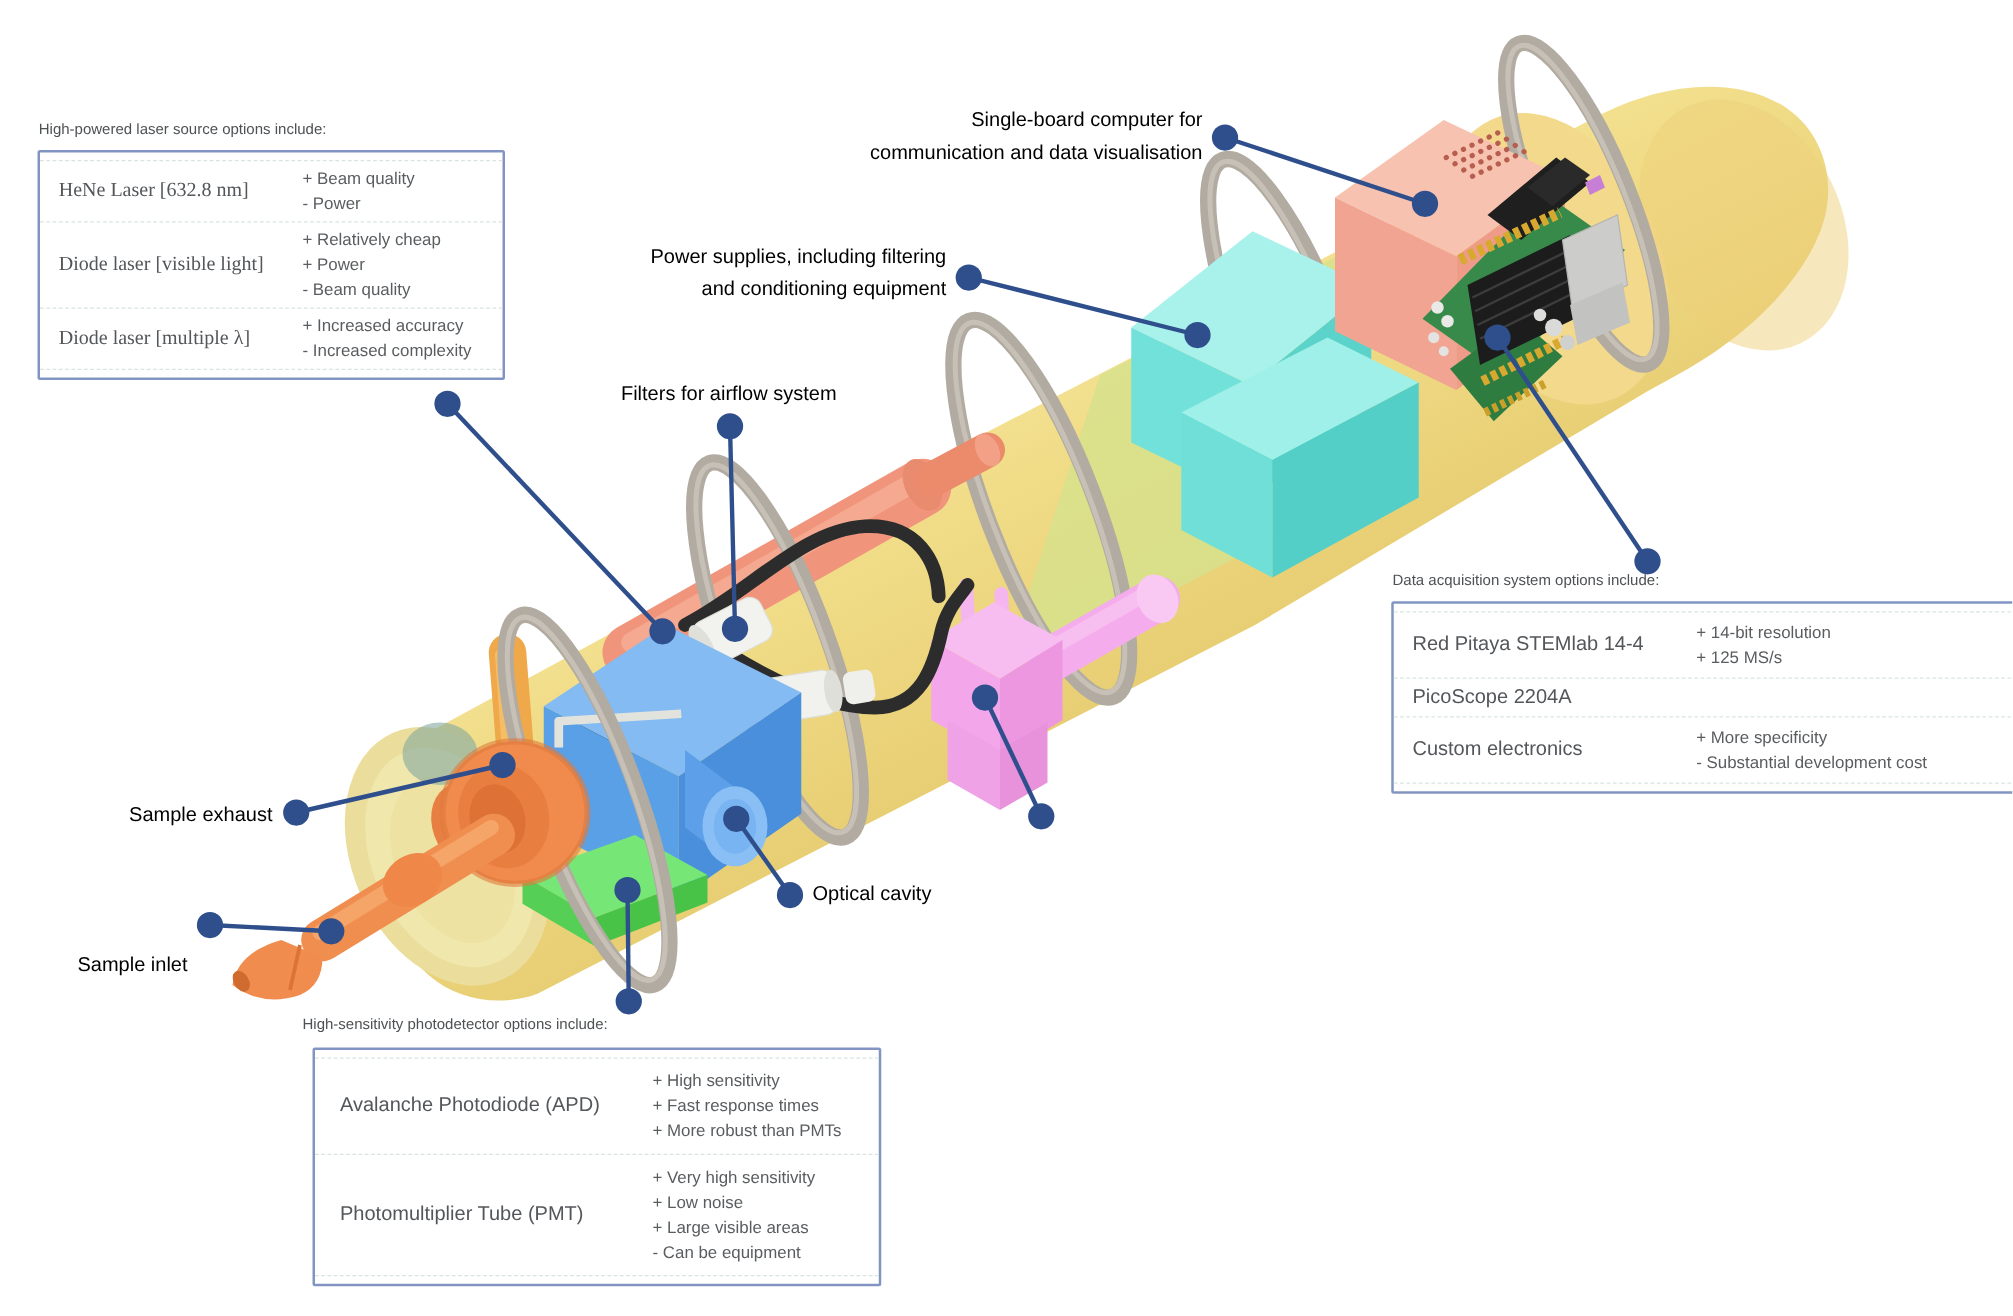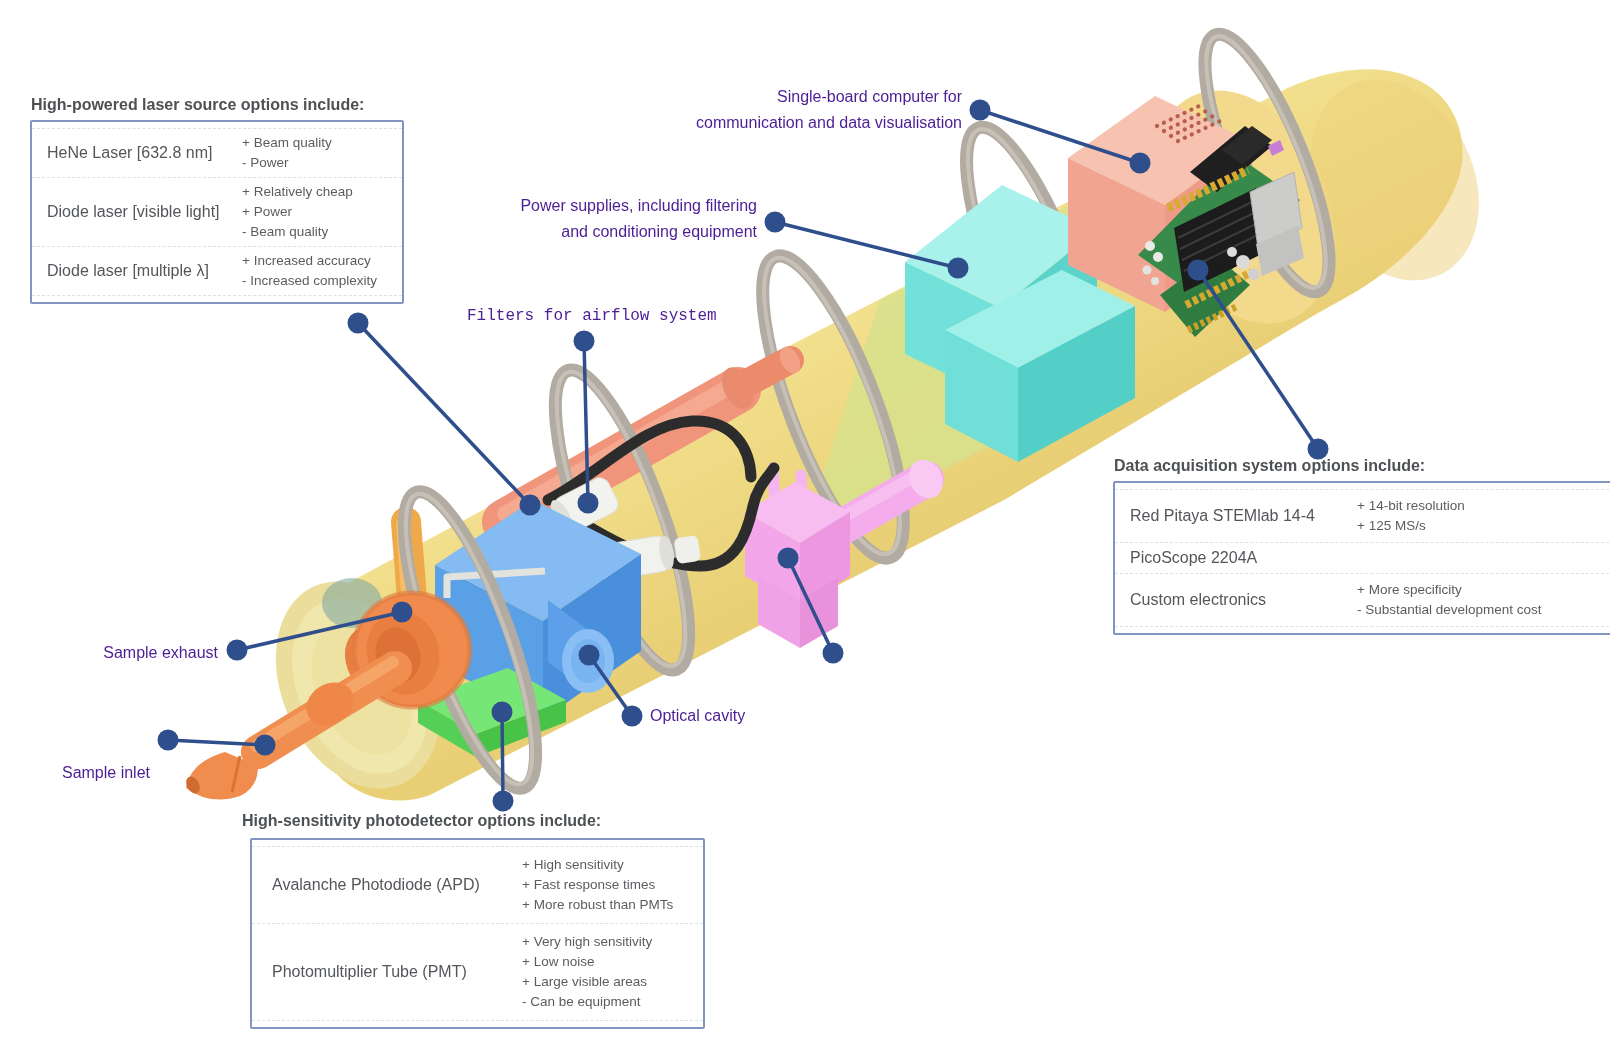--- a/index.html
+++ b/index.html
@@ -1,31 +1,31 @@
 <!DOCTYPE html>
 <html><head>
 <meta charset="utf-8">
 <style>
   html,body{margin:0;padding:0;background:#fff;font-family:"Liberation Sans",sans-serif;}
   .stage{position:relative;width:1610px;height:1053px;background:#fff;overflow:hidden;}
   .stage svg{position:absolute;left:0;top:0;}
-  .lbl{position:absolute;color:#4c1d95;font-size:16px;line-height:26px;white-space:nowrap;}
+  .lbl{position:absolute;color:#000000;font-size:16px;line-height:26px;white-space:nowrap;}
   .lbl.r{text-align:right;}
-  .lbl.c{text-align:left;font-family:Liberation Mono, monospace;}
-  .tbl-title{position:absolute;color:#4e5154;font-size:16px;white-space:nowrap;font-weight:bold;}
+  .lbl.c{text-align:center;}
+  .tbl-title{position:absolute;color:#4e5154;font-size:12px;white-space:nowrap;}
   .tbl{position:absolute;background:#fff;border:2px solid #8295C2;border-radius:2px;
        box-sizing:border-box;padding:6px 0;}
   .row{display:flex;align-items:center;border-top:1px dashed #d9e5dc;}
   .row:last-child{border-bottom:1px dashed #d9e5dc;}
   .row .name{font-size:16px;color:#53565a;padding-left:15px;flex:none;}
   .row .pts{font-size:13.5px;color:#5a5d60;line-height:20px;}
   .tbl-laser .row{padding:4px 0;}
   .tbl-daq   .row{padding:6px 0;}
   .tbl-photo .row{padding:8px 0;}
-  .tbl-laser .name{width:195px;}
+  .tbl-laser .name{width:195px;font-family:Liberation Serif, serif;}
   .tbl-daq   .name{width:227px;}
   .tbl-photo .name{width:250px;padding-left:20px;}
 </style>
 </head>
 <body>
 
 <div class="stage">
 
 <svg width="1610" height="1053" viewBox="0 0 1610 1053">
   <defs>

